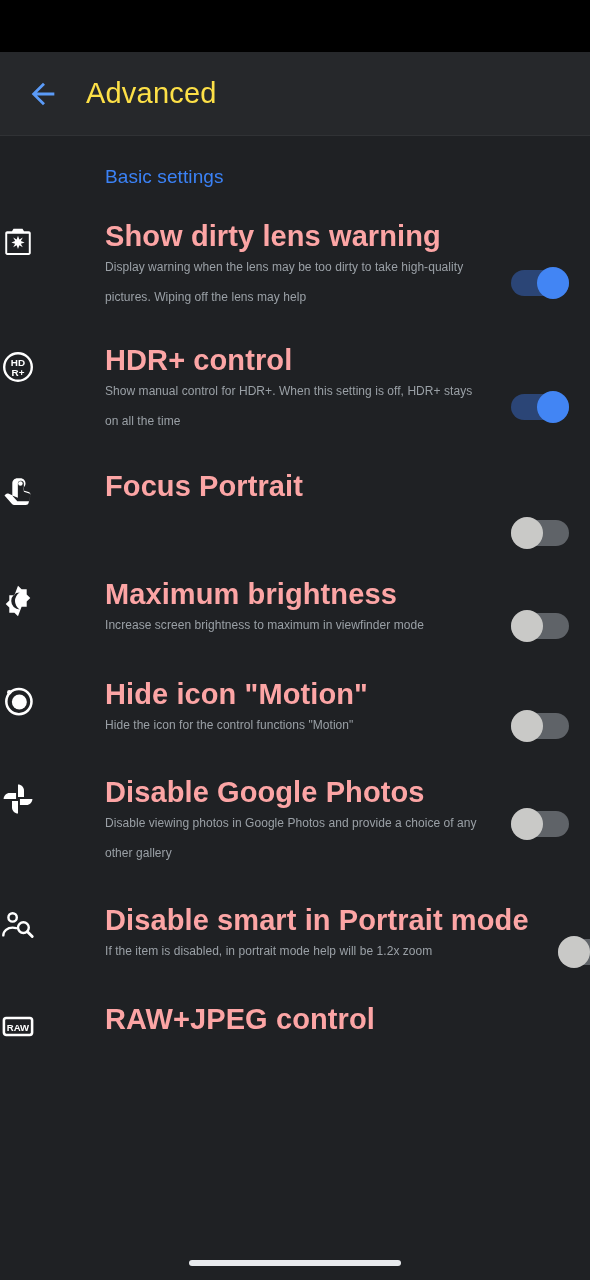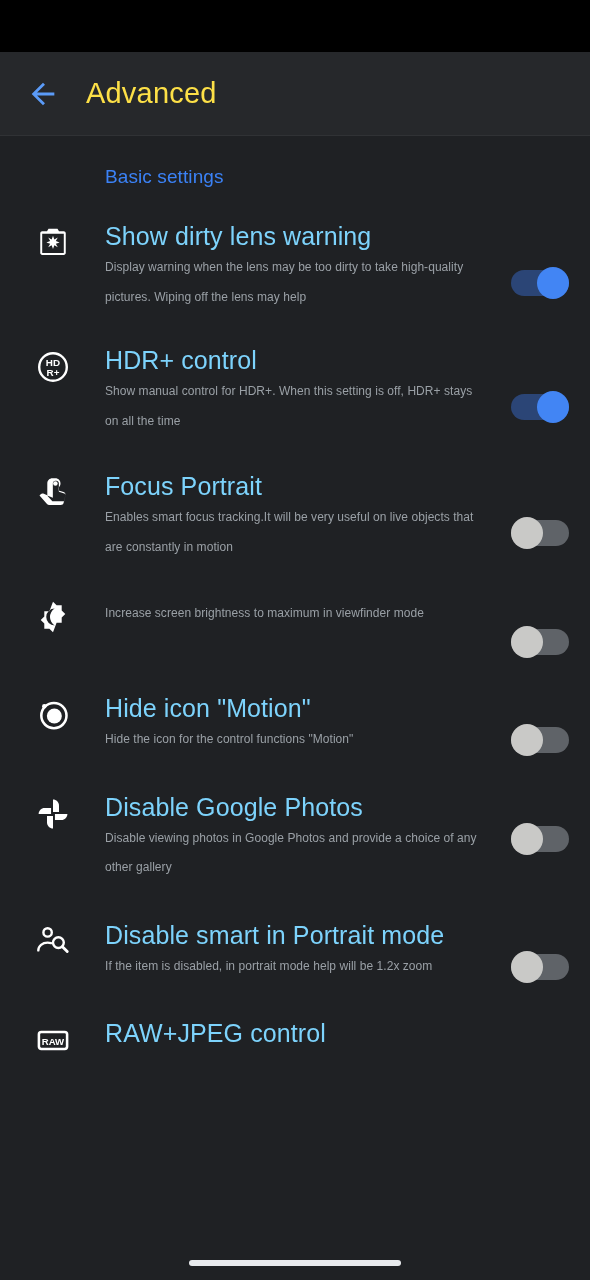--- a/index.html
+++ b/index.html
@@ -35,26 +35,26 @@
   
   .content { position:absolute; top:136px; left:0; width:590px; height:1144px; background:#1f2124; }
 
   .section-header {
     color:#3b82f6; font-size:19px; padding:30px 0 0 105px;
     letter-spacing:.1px;
   }
 
   .row { position:relative; display:flex; align-items:flex-start; padding:0 0 0 0; }
   .row-icon {
-    width:105px; flex:0 0 105px; display:flex; justify-content:center;
+    width:105px; flex:0 0 105px; display:flex; justify-content:flex-start;
     padding-top:3px;
   }
   .row-text { flex:1 1 auto; padding-right:8px; }
   .row-title {
-    color:#7dd3fc; font-size:25px; font-weight:400; line-height:28px;
+    color:#fca5a5; font-size:29px; font-weight:700; line-height:28px;
     letter-spacing:.1px; white-space:nowrap;
   }
   .row-desc {
     color:#9aa0a6; font-size:12px; line-height:29.5px; margin-top:3px;
     letter-spacing:.05px;
   }
   .row-control { flex:0 0 100px; display:flex; align-items:center; justify-content:center; }
 
   
   .toggle { position:relative; width:58px; height:26px; }
@@ -143,37 +143,37 @@
 
     <div class="row" style="margin-top:36px;">
       <div class="row-icon">
         <svg class="ico" width="36" height="36" viewBox="0 0 24 24">
           <path d="M13.6 2.2c1.9 0 3.4 1.5 3.4 3.4 0 1.1-.5 2-1.3 2.6v2.1l3.4 1.1c.9.3 1.4 1.2 1.2 2.1l-1.2 5c-.2.9-1 1.5-1.9 1.5H9.5c-.6 0-1.1-.2-1.5-.7l-5-5.6 1-1c.4-.4 1-.5 1.5-.3l2.7 1.1V5.6c0-1.9 1.5-3.4 3.4-3.4zm0 1.7c-.9 0-1.7.8-1.7 1.7v9.5l-3.8-1.5 3.3 3.7c.1.1.2.2.4.2h7.6l1.1-4.8-4.6-1.5V5.6c0-.9-.8-1.7-1.7-1.7z" fill="#fff"></path>
           <circle cx="13.6" cy="5.6" r="1.5" fill="#fff"></circle>
         </svg>
       </div>
       <div class="row-text">
         <div class="row-title">Focus Portrait</div>
-        <div class="row-desc">Enables smart focus tracking.It will be very useful on live objects that are constantly in motion</div>
       </div>
       <div class="row-control" style="padding-top:48px;">
         <div class="toggle off">
           <div class="track"></div>
           <div class="knob"></div>
         </div>
       </div>
     </div>
 
     <div class="row" style="margin-top:34px;">
       <div class="row-icon">
         <svg class="ico" width="36" height="36" viewBox="0 0 24 24">
           <path d="M12 1.8l2.4 2.4h3.4v3.4l2.4 2.4-2.4 2.4v3.4h-3.4L12 22.2l-2.4-2.4H6.2v-3.4L3.8 14l2.4-2.4V8.2h3.4L12 1.8zm1.1 4.6a5.6 5.6 0 1 0 0 11.2 6.6 6.6 0 0 1 0-11.2z" fill="#fff"></path>
         </svg>
       </div>
       <div class="row-text">
+        <div class="row-title">Maximum brightness</div>
         <div class="row-desc">Increase screen brightness to maximum in viewfinder mode</div>
       </div>
       <div class="row-control" style="padding-top:33px;">
         <div class="toggle off">
           <div class="track"></div>
           <div class="knob"></div>
         </div>
       </div>
     </div>
 

